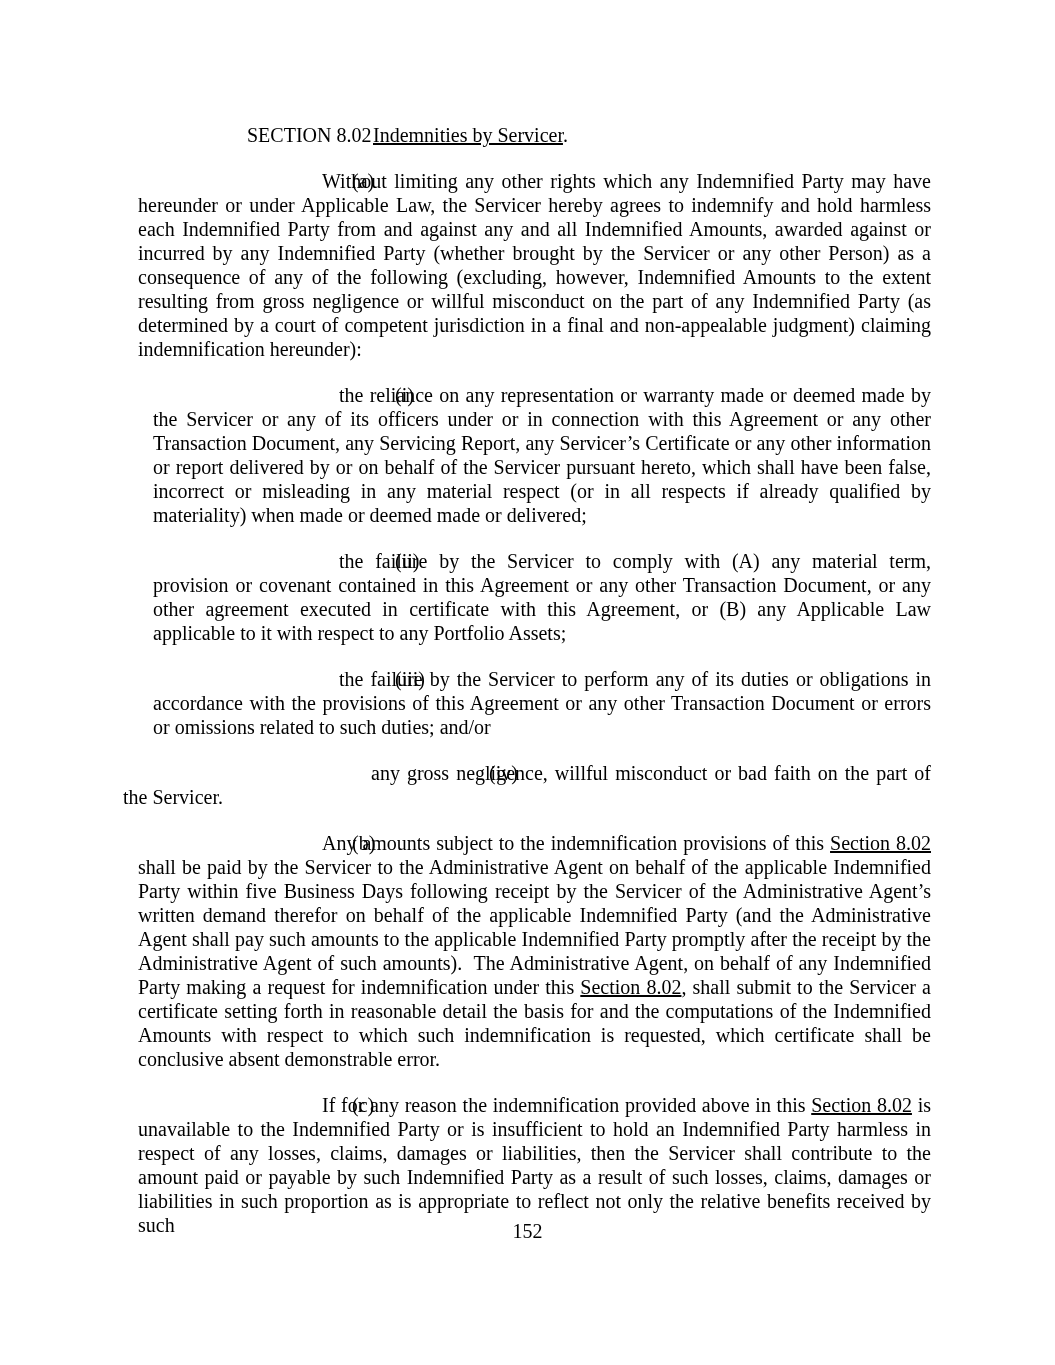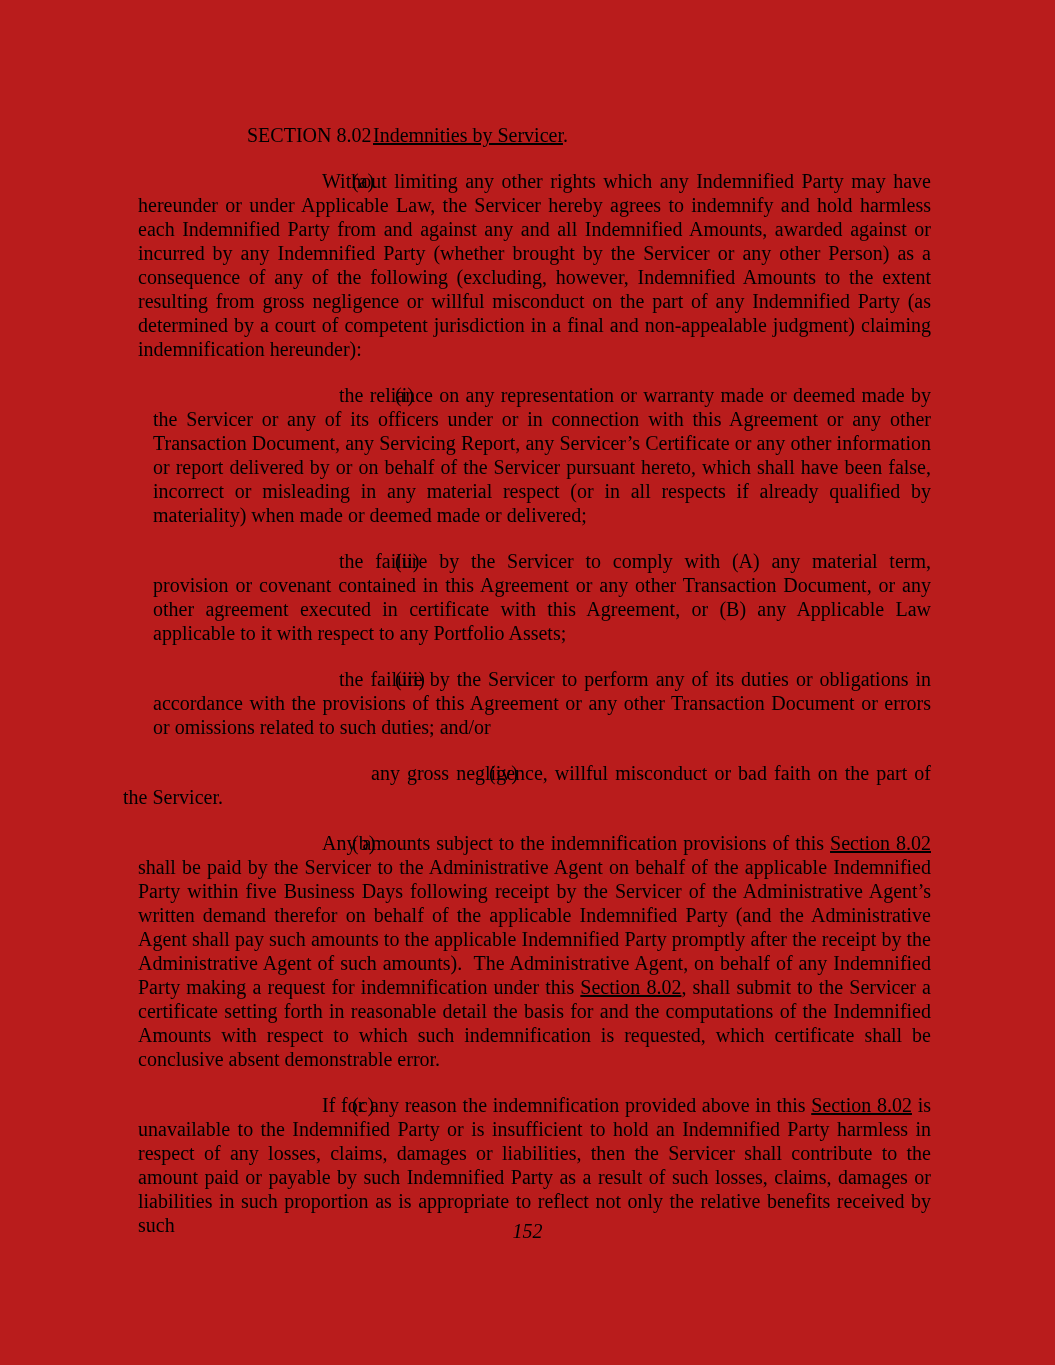--- a/index.html
+++ b/index.html
@@ -5,21 +5,21 @@
   html, body {
     margin: 0;
     padding: 0;
     background: #e8e8e8;
   }
   .page {
     position: relative;
     width: 1055px;
     height: 1365px;
     margin: 0 auto;
-    background: #b91c1c;
+    background: #ffffff;
     color: #000000;
     font-family: "Liberation Serif", "DejaVu Serif", serif;
     font-size: 20px;
     line-height: 24px;
     overflow: hidden;
   }
   .content {
     position: absolute;
     left: 123px;
     top: 123px;
@@ -53,21 +53,20 @@
   p.lvl2-hang .plabel { display: inline-block; width: 65px; }
   
   p.justify-last { text-align-last: justify; }
   .u { text-decoration: underline; }
   .pagenum {
     position: absolute;
     top: 1219px;
     left: 0;
     width: 100%;
     text-align: center;
-    font-style: italic;
   }
 </style>
 </head>
 <body>
 
 <div class="page">
   <div class="content">
 
     <p class="heading"><span class="hlabel">SECTION 8.02</span><span class="htitle">Indemnities by Servicer</span><span>.</span></p>
 

